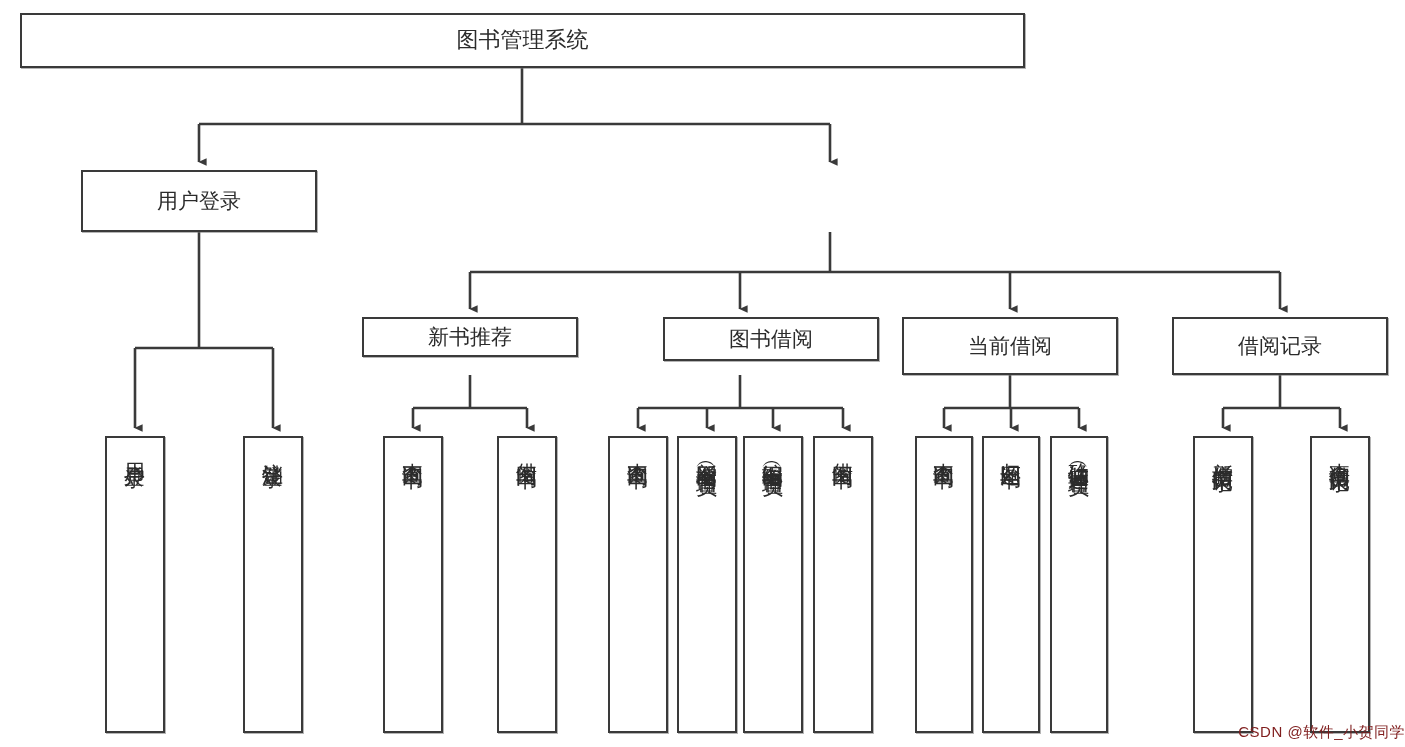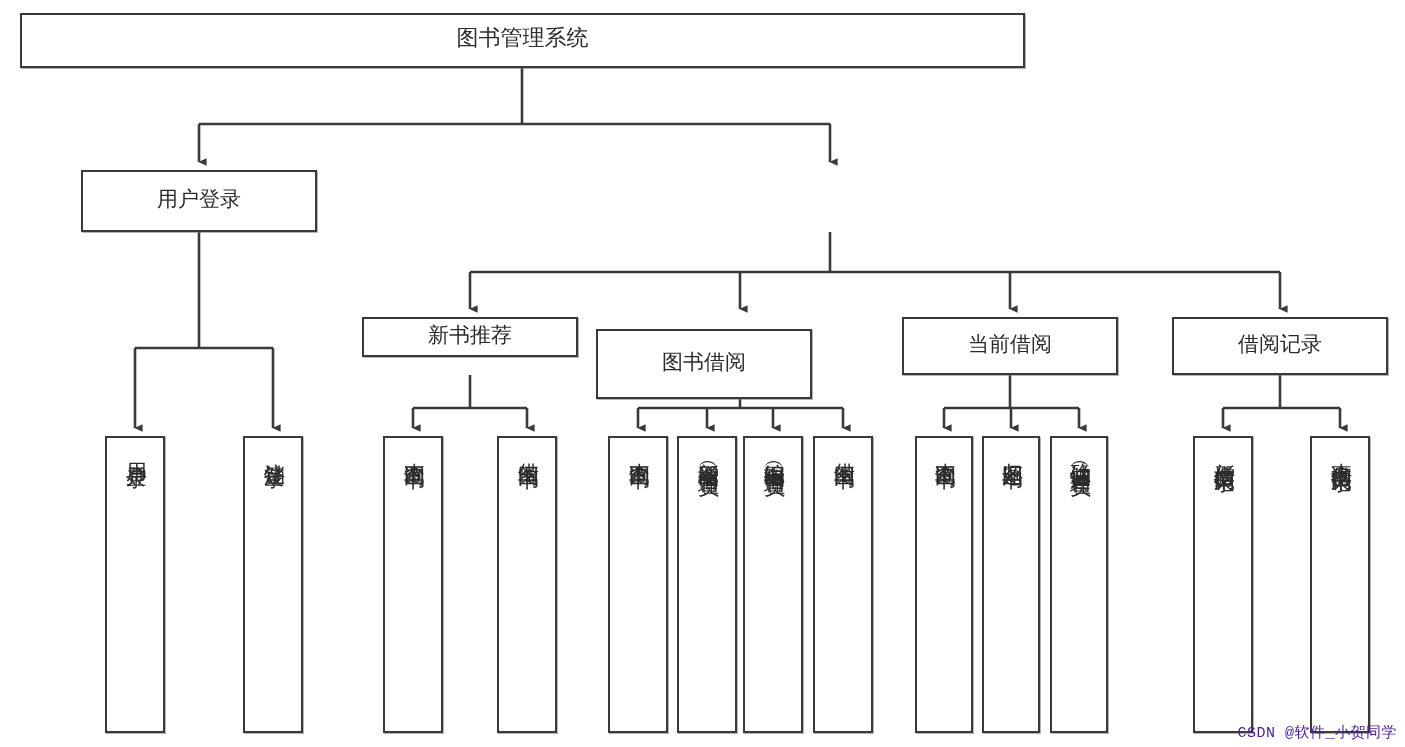--- a/index.html
+++ b/index.html
@@ -9,21 +9,20 @@
   }
   body {
     font-family: "Liberation Sans", "DejaVu Sans", sans-serif;
   }
   #canvas {
     position: relative;
     width: 1405px;
     height: 747px;
     background: #ffffff;
     overflow: hidden;
-    font-family: Liberation Mono, monospace;
   }
   #edges {
     position: absolute;
     left: 0;
     top: 0;
     width: 1405px;
     height: 747px;
     pointer-events: none;
   }
   .node {
@@ -54,24 +53,24 @@
   .node.vertical .label {
     writing-mode: vertical-rl;
     text-orientation: upright;
     font-size: 21px;
     letter-spacing: 2px;
     line-height: 1;
   }
   .node.level-1 .label { font-size: 22px; }
   .watermark {
     position: absolute;
-    right: 8px;
+    right: 0;
     bottom: 5px;
     font-size: 15px;
-    color: #4c1d95;
+    color: #7f1d1d;
     letter-spacing: 0.5px;
     white-space: nowrap;
   }
 </style>
 </head>
 <body>
 
 <div id="canvas">
 
   <svg id="edges" viewBox="0 0 1405 747" xmlns="http://www.w3.org/2000/svg">
@@ -133,21 +132,21 @@
     <span class="label">图书管理系统</span>
   </div>
 
   <div class="node horizontal" style="left:81px; top:170px; width:236px; height:62px;">
     <span class="label">用户登录</span>
   </div>
 
   <div class="node horizontal" style="left:362px; top:317px; width:216px; height:40px;">
     <span class="label">新书推荐</span>
   </div>
-  <div class="node horizontal" style="left:596px; top:317px; width:216px; height:70px;margin-top:12px;">
+  <div class="node horizontal" style="left:663px; top:317px; width:216px; height:44px;">
     <span class="label">图书借阅</span>
   </div>
   <div class="node horizontal" style="left:902px; top:317px; width:216px; height:58px;">
     <span class="label">当前借阅</span>
   </div>
   <div class="node horizontal" style="left:1172px; top:317px; width:216px; height:58px;justify-content:center;">
     <span class="label">借阅记录</span>
   </div>
 
   <div class="node vertical" style="left:105px; top:436px; width:60px; height:297px;">

